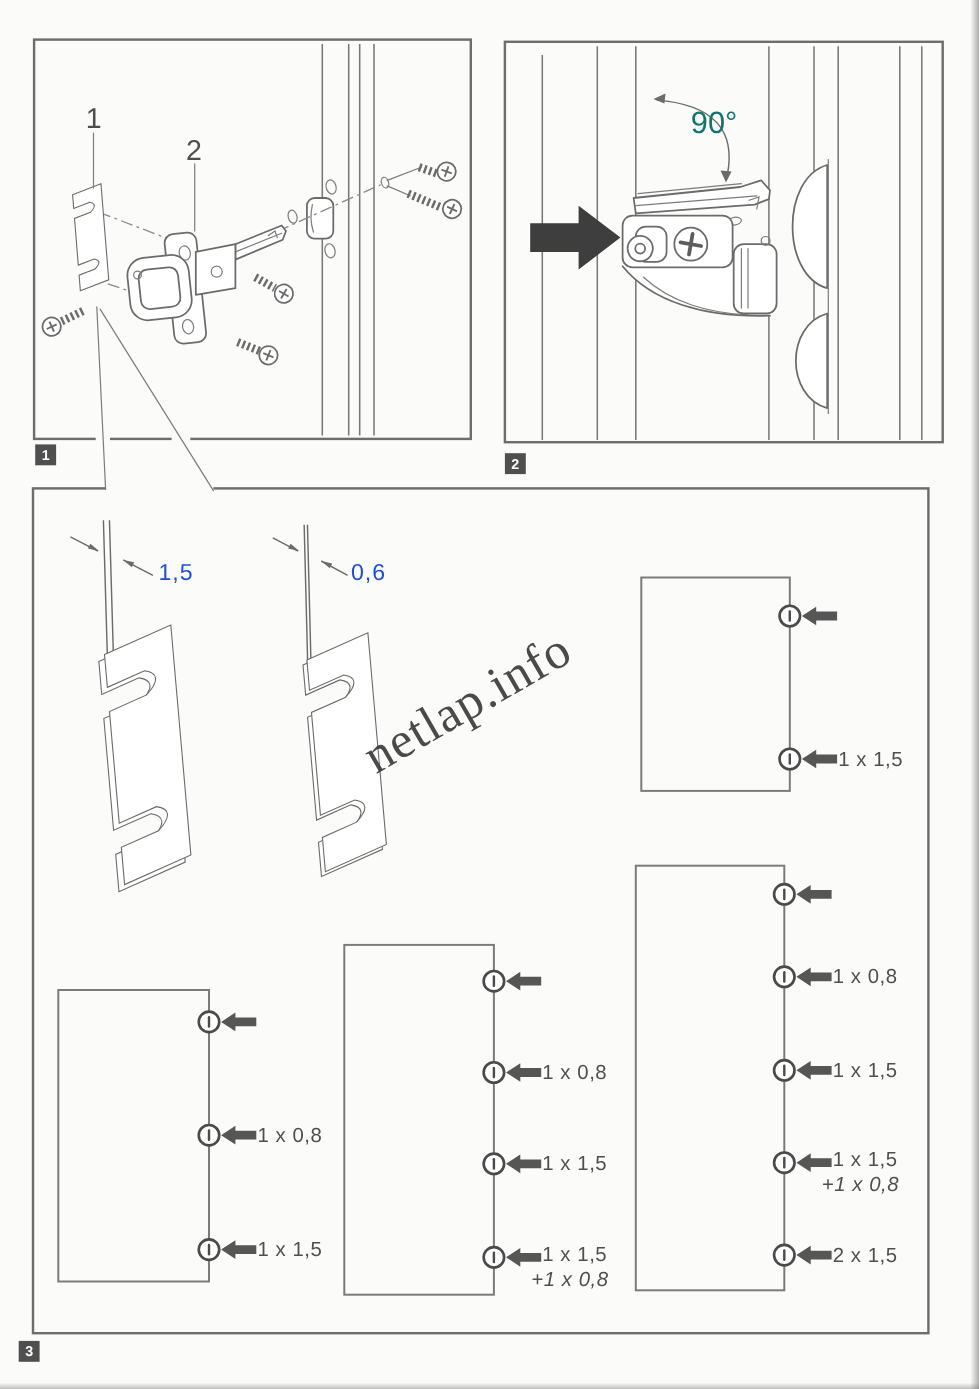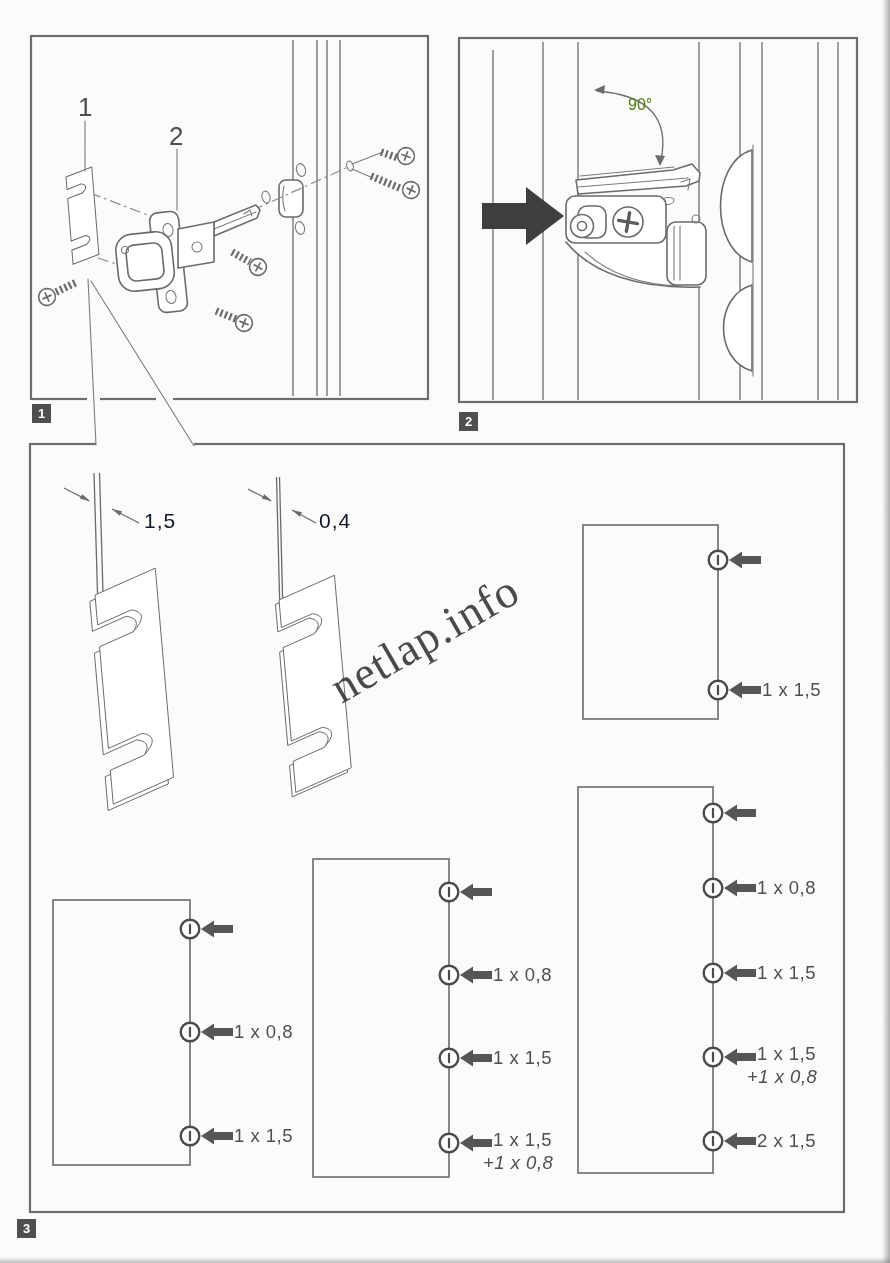--- a/index.html
+++ b/index.html
@@ -14,22 +14,22 @@
   .thin{fill:none;stroke:#7c7c7c;stroke-width:1.1;stroke-linecap:round;}
   .vert{fill:none;stroke:#787878;stroke-width:1.4;}
   .border{fill:none;stroke:#6d6d6d;stroke-width:2.2;}
   .doorln{fill:#fbfbf9;stroke:#7a7a7a;stroke-width:1.8;}
   .dash{fill:none;stroke:#8a8a8a;stroke-width:1.2;stroke-dasharray:11 4 2.5 4;}
   .shaft{fill:none;stroke:#6b6b6b;stroke-width:7.5;stroke-dasharray:2.2 2.6;}
   .dimln{fill:none;stroke:#6b6b6b;stroke-width:1.3;}
   .dimhd{fill:#6b6b6b;stroke:none;}
   .txt{position:absolute;white-space:nowrap;}
   .partlbl{font-size:26px;color:#4e4e4e;}
-  .anglelbl{font-size:16px;color:#4d7c0f;}
-  .dimlbl{font-size:21px;color:#0f172a;letter-spacing:1px;}
+  .anglelbl{font-size:28px;color:#0f766e;}
+  .dimlbl{font-size:21px;color:#1d4ed8;letter-spacing:1px;}
   .hl{font-size:18.5px;color:#4f4f4f;letter-spacing:0.5px;transform:translateY(-50%);}
   .hl2{font-size:18.5px;color:#4f4f4f;letter-spacing:0.5px;line-height:23px;}
   .hl2 .l2{display:block;margin-left:-10px;font-style:italic;}
   .badge{
     position:absolute;width:19px;height:19px;background:#4f4f4f;color:#fff;
     font-size:13px;font-weight:bold;text-align:center;line-height:19px;
   }
   .watermark{
     position:absolute;left:334px;top:664px;
     font-family:"Liberation Serif",serif;font-size:46px;color:#3b3b3b;
@@ -225,21 +225,21 @@
 
   <div class="txt partlbl" style="left:78px;top:92px;">1</div>
   <div class="txt partlbl" style="left:169px;top:121px;">2</div>
   <div class="txt anglelbl" style="left:628px;top:96px;">90°</div>
 
   <div class="badge" style="left:32px;top:404px;">1</div>
   <div class="badge" style="left:459px;top:412px;">2</div>
   <div class="badge" style="left:17px;top:1219px;">3</div>
 
   <div class="txt dimlbl" style="left:144px;top:509px;">1,5</div>
-  <div class="txt dimlbl" style="left:319px;top:509px;">0,4</div>
+  <div class="txt dimlbl" style="left:319px;top:509px;">0,6</div>
 
   <div class="txt hl" style="left:762px;top:690px;">1 x 1,5</div>
 
   <div class="txt hl" style="left:234px;top:1032px;">1 x 0,8</div>
   <div class="txt hl" style="left:234px;top:1136px;">1 x 1,5</div>
 
   <div class="txt hl" style="left:493px;top:975px;">1 x 0,8</div>
   <div class="txt hl" style="left:493px;top:1058px;">1 x 1,5</div>
   <div class="txt hl2" style="left:493px;top:1128px;">
     <span>1 x 1,5</span>

